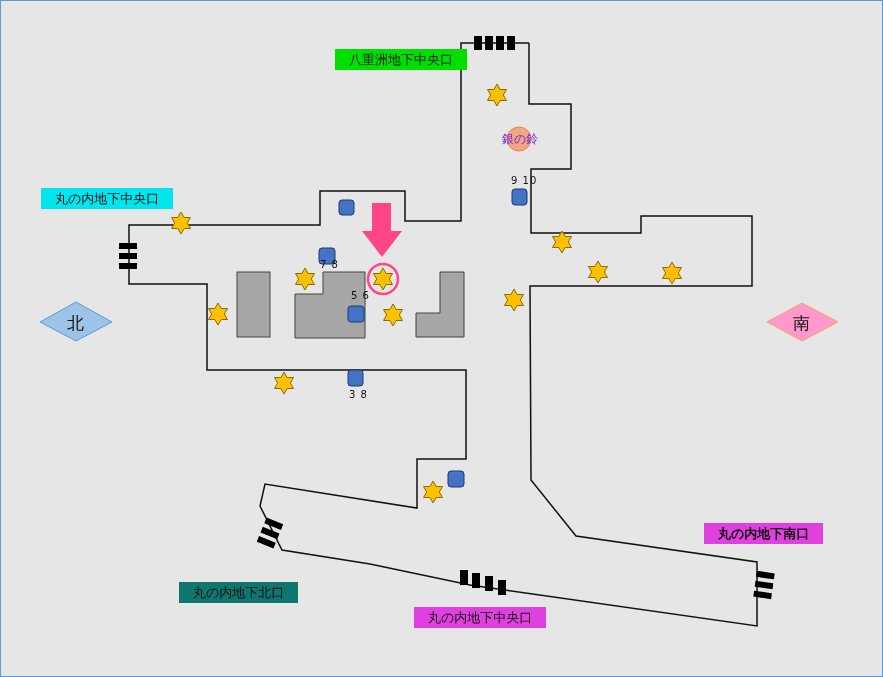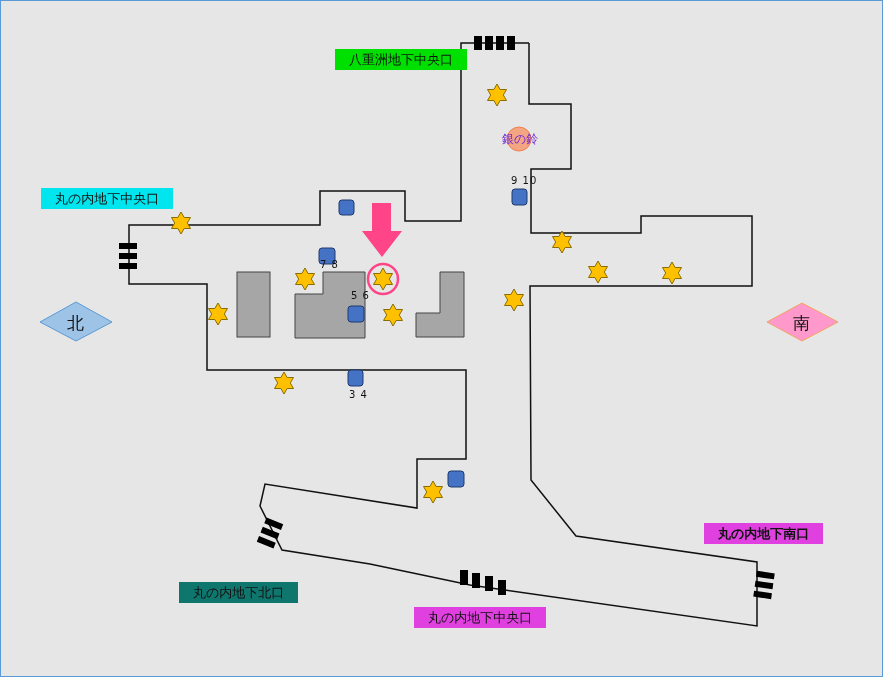--- a/index.html
+++ b/index.html
@@ -92,13 +92,13 @@
 <div class="label" style="left:704px;top:523px;background:#e040e0;font-weight:bold;">丸の内地下南口</div>
 
 <div class="dir" style="left:67px;top:312px;">北</div>
 <div class="dir" style="left:793px;top:312px;">南</div>
 
 <div class="shop" style="left:502px;top:131px;">銀の鈴</div>
 
 <div class="num" style="left:511px;top:175px;">9 10</div>
 <div class="num" style="left:320px;top:235px;margin-top:24px;">7 8</div>
 <div class="num" style="left:351px;top:290px;">5 6</div>
-<div class="num" style="left:349px;top:389px;">3 4</div>
+<div class="num" style="left:349px;top:389px;">3 8</div>
 
 </body></html>

